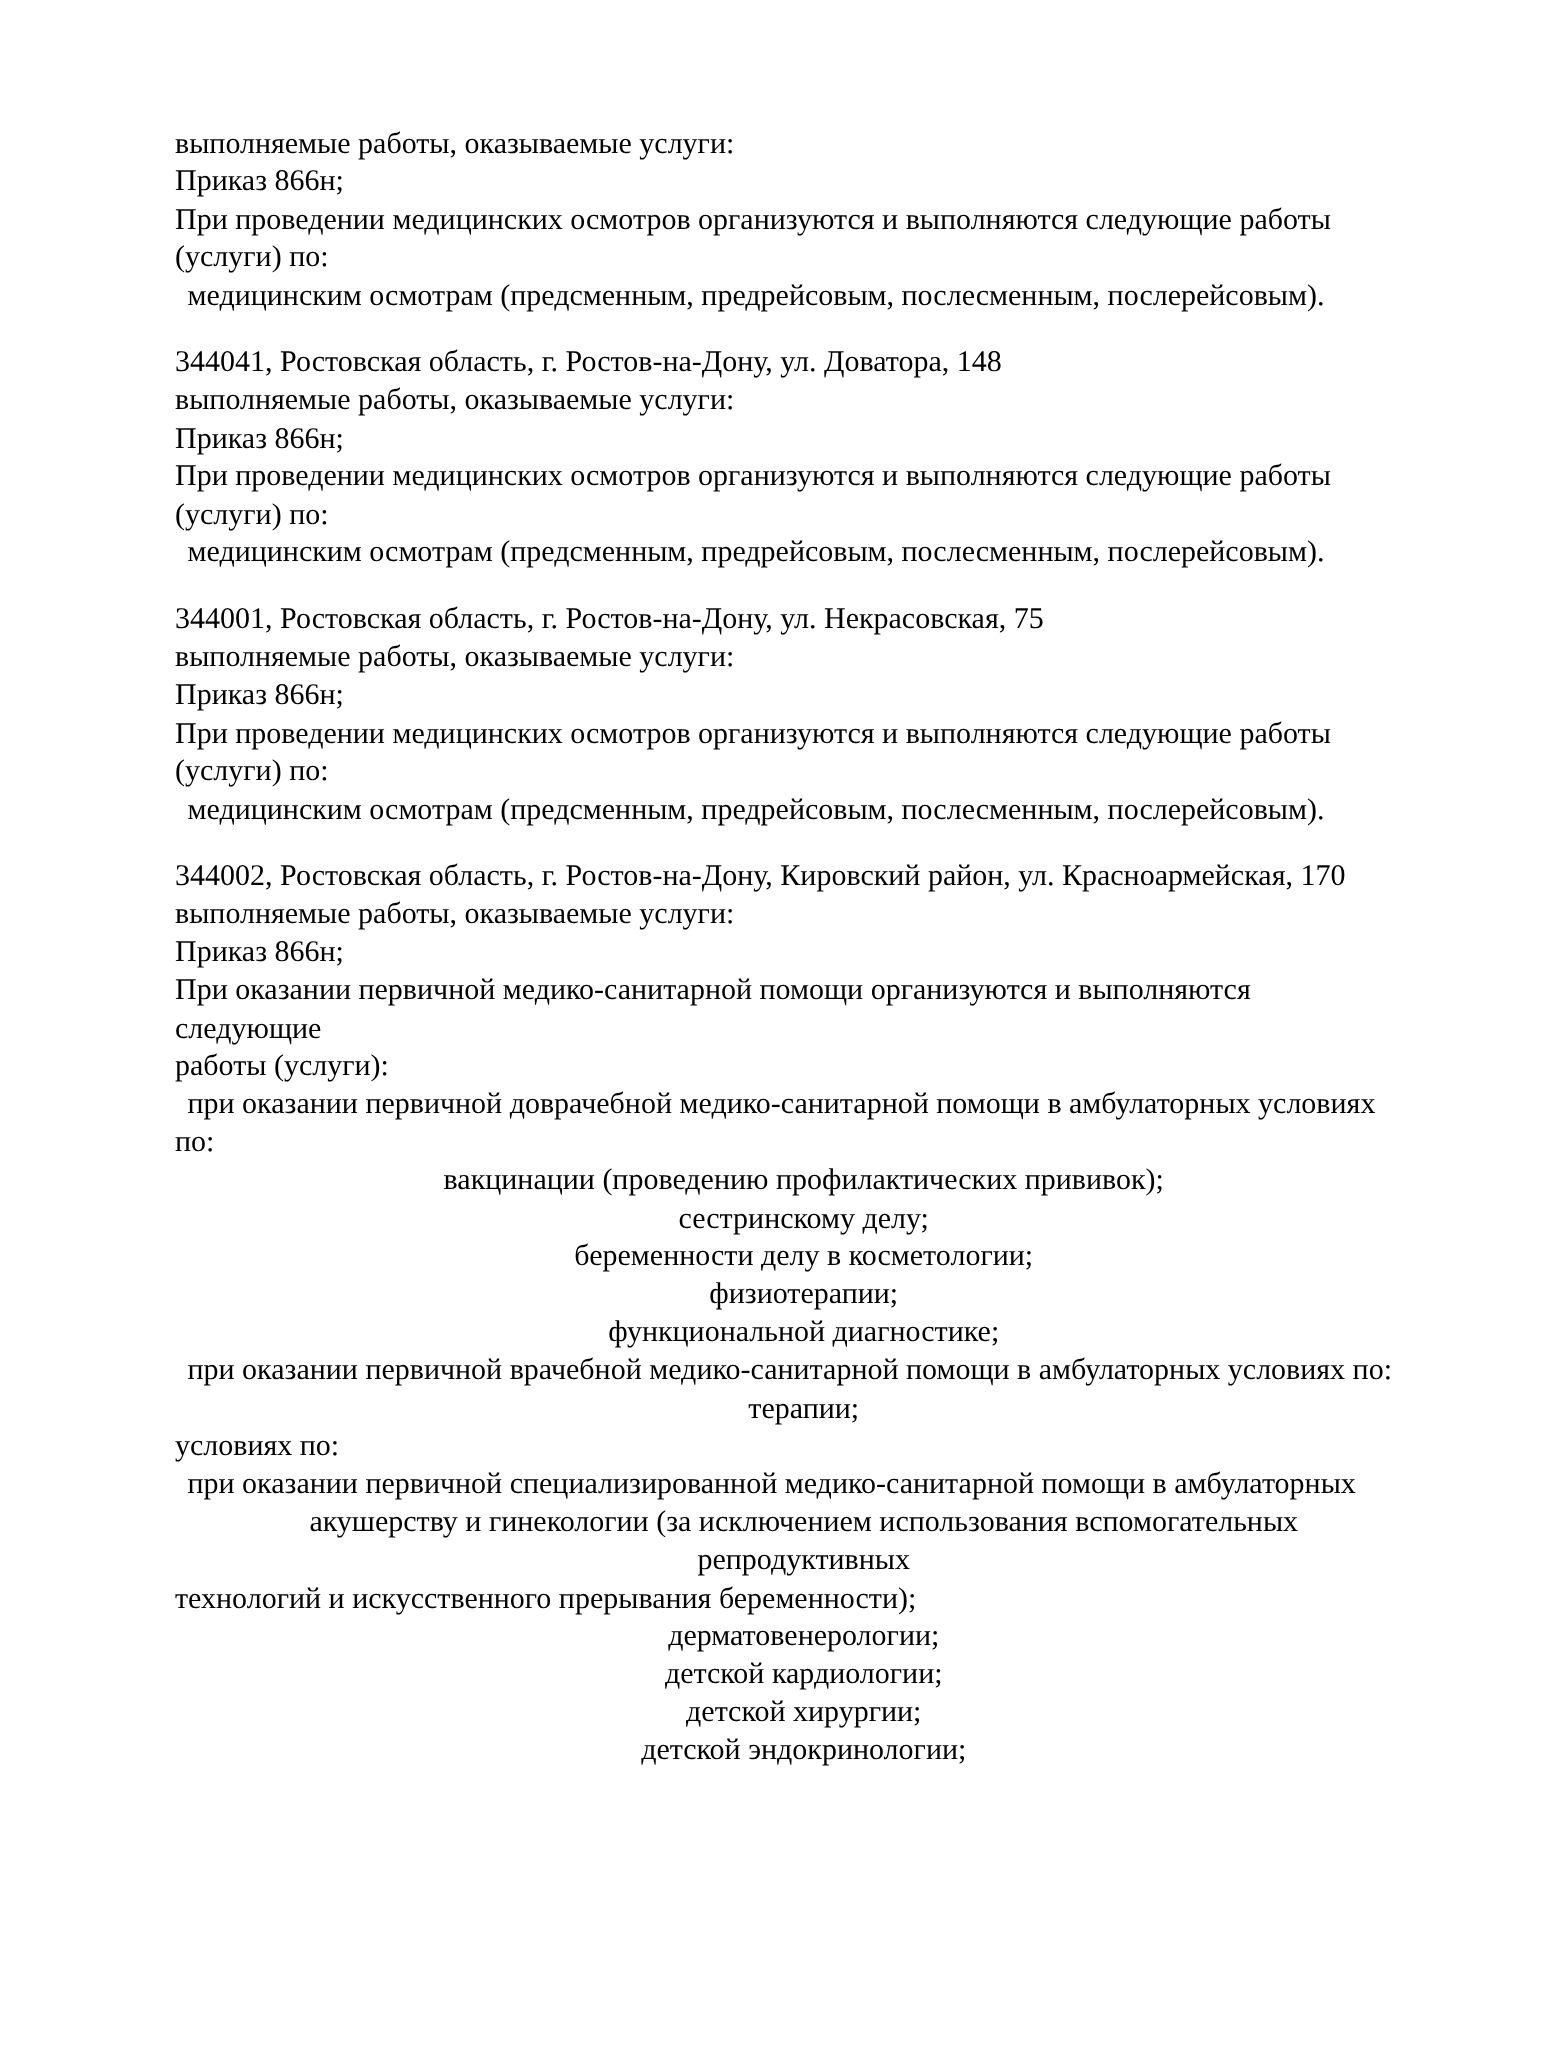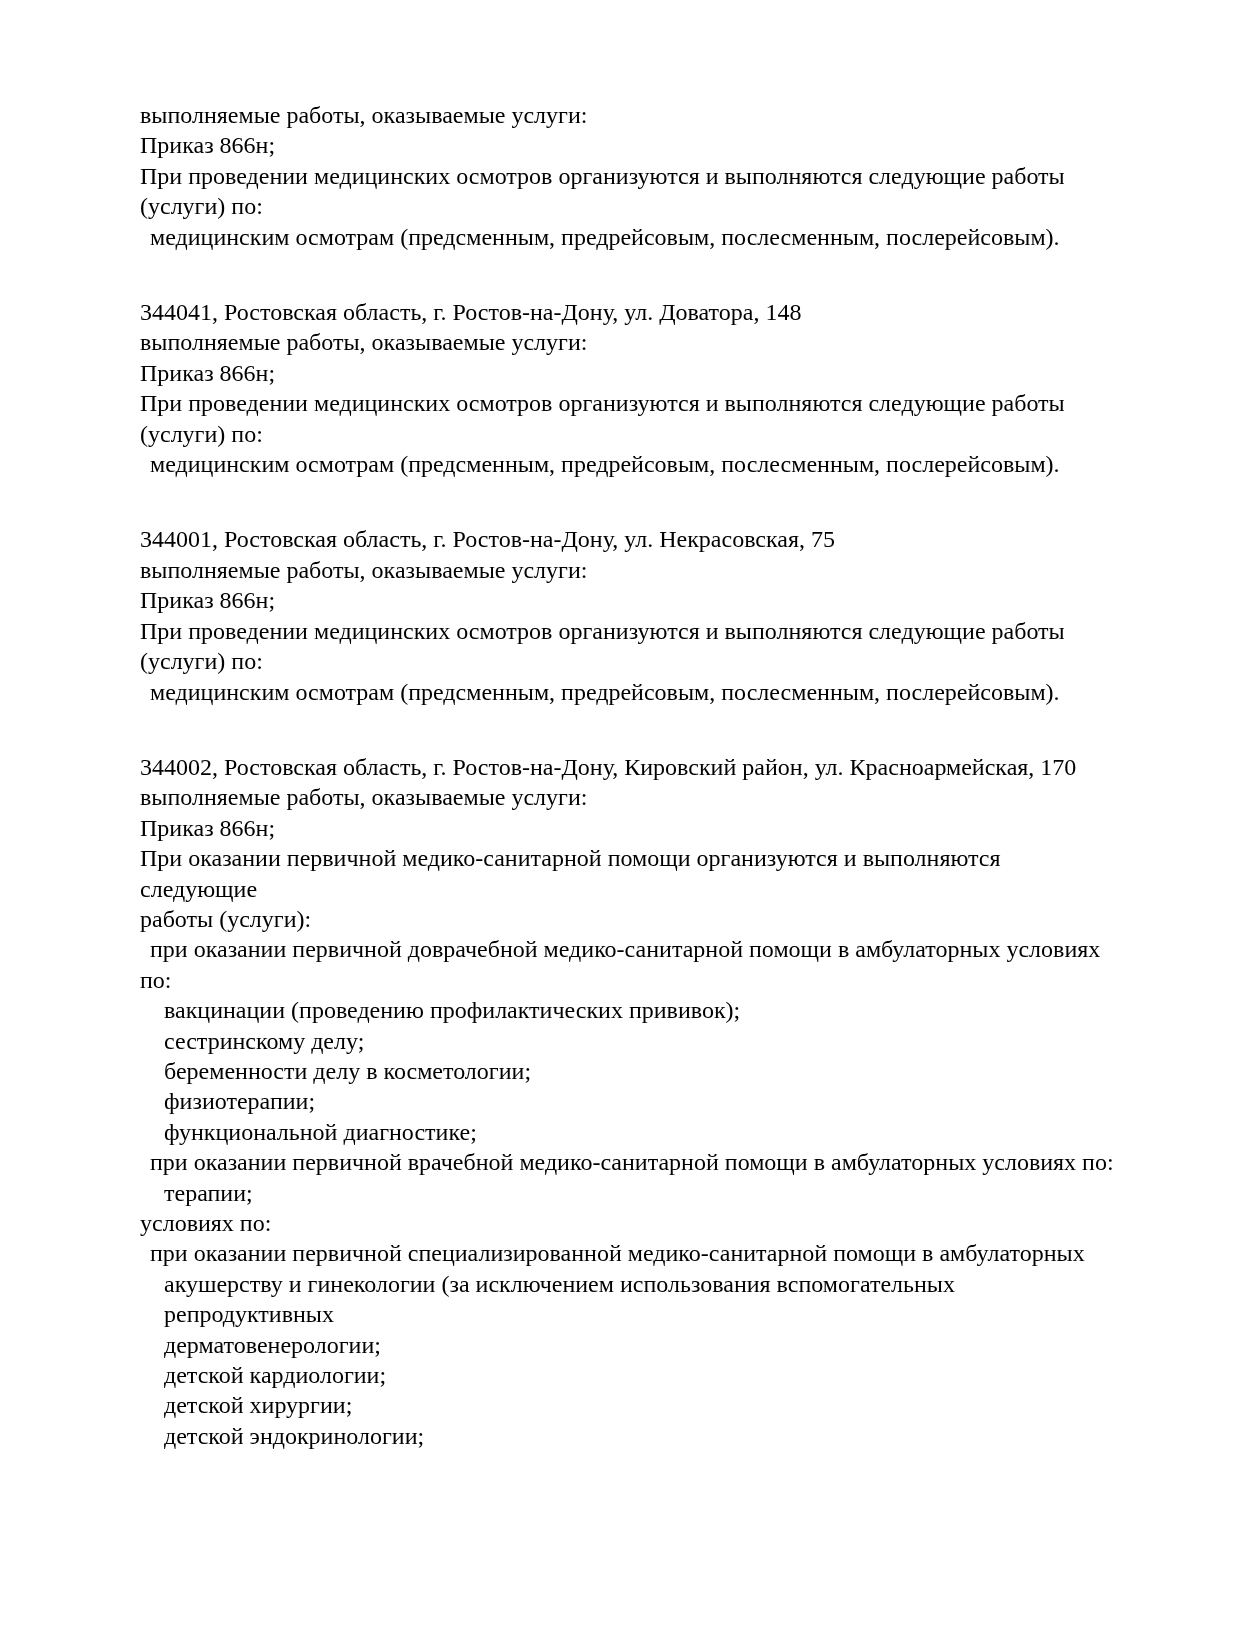--- a/index.html
+++ b/index.html
@@ -18,28 +18,28 @@
     height: 1650px;
     background: #ffffff;
     padding: 100px 118px 0 140px;
     font-family: "Liberation Serif", "DejaVu Serif", serif;
     font-size: 24px;
     line-height: 30.4px;
     color: #000000;
     overflow: hidden;
   }
   .block + .block {
-    margin-top: 45px; 
+    margin-top: 23px; 
   }
   .line {
     white-space: pre-wrap;
   }
   .indent-0 { padding-left: 0; }
   .indent-1 { padding-left: 10px; }
-  .indent-2 { padding-left: 24px; }
+  .indent-2 { padding-left: 24px; text-align: center; }
 </style>
 </head>
 <body>
 
 <div class="page" style="background: rgb(255, 255, 255); color: rgb(0, 0, 0);">
     <div class="block">
       <div class="line indent-0">выполняемые работы, оказываемые услуги:</div>
       <div class="line indent-0">Приказ 866н;</div>
       <div class="line indent-0">При проведении медицинских осмотров организуются и выполняются следующие работы</div>
       <div class="line indent-0">(услуги) по:</div>
@@ -72,18 +72,19 @@
       <div class="line indent-2">вакцинации (проведению профилактических прививок);</div>
       <div class="line indent-2">сестринскому делу;</div>
       <div class="line indent-2">беременности делу в косметологии;</div>
       <div class="line indent-2">физиотерапии;</div>
       <div class="line indent-2">функциональной диагностике;</div>
       <div class="line indent-1">при оказании первичной врачебной медико-санитарной помощи в амбулаторных условиях по:</div>
       <div class="line indent-2">терапии;</div>
       <div class="line indent-0">условиях по:</div>
       <div class="line indent-1">при оказании первичной специализированной медико-санитарной помощи в амбулаторных</div>
       <div class="line indent-2">акушерству и гинекологии (за исключением использования вспомогательных репродуктивных</div>
+      <div class="line indent-0">технологий и искусственного прерывания беременности);</div>
       <div class="line indent-2">дерматовенерологии;</div>
       <div class="line indent-2">детской кардиологии;</div>
       <div class="line indent-2">детской хирургии;</div>
       <div class="line indent-2">детской эндокринологии;</div>
     </div>
   </div>
 
 </body></html>

